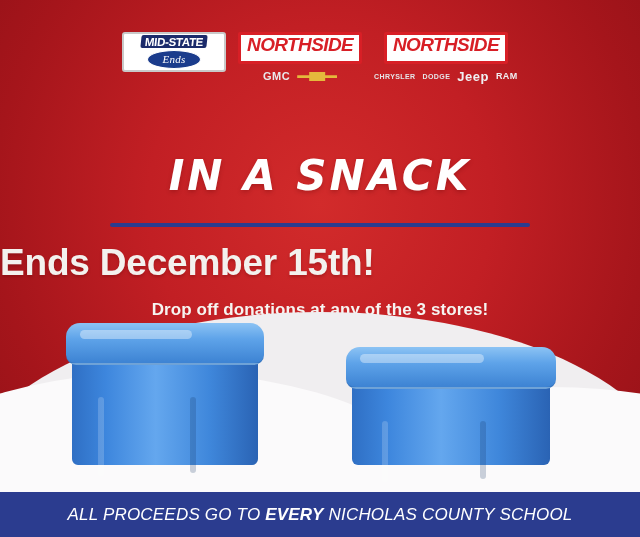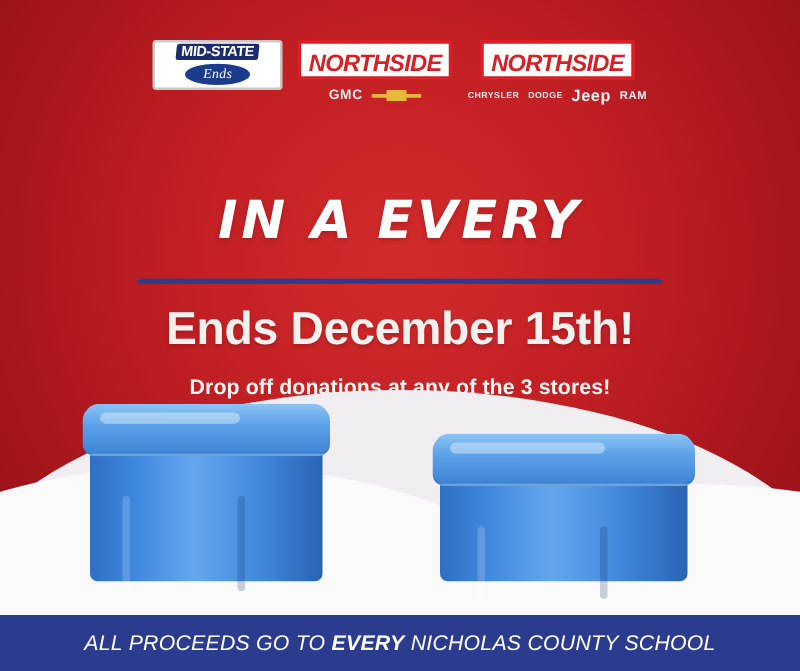--- a/index.html
+++ b/index.html
@@ -78,21 +78,21 @@
     line-height: 1;
   }
 
   .logo-northside {
     width: 124px;
     height: 32px;
     background: #ffffff;
     border: 3px solid #d81f26;
     border-radius: 2px;
     display: flex;
-    align-items: flex-end;
+    align-items: flex-start;
     justify-content: center;
     box-sizing: border-box;
   }
   .logo-northside span {
     color: #d81f26;
     font-size: 19px;
     font-weight: bold;
     font-style: italic;
     letter-spacing: -0.6px;
     line-height: 1;
@@ -188,21 +188,20 @@
     height: 4px;
     background: #2b3c8f;
     border-radius: 2px;
   }
 
   .enddate {
     position: absolute;
     top: 243px;
     left: 0;
     width: 100%;
-    text-align: center;
     color: #f3f1ee;
     font-size: 37px;
     font-weight: bold;
     letter-spacing: -0.2px;
     line-height: 1.1;
     text-shadow: 0 2px 3px rgba(80,0,0,0.25);
   }
   .dropoff {
     position: absolute;
     top: 300px;
@@ -362,21 +361,21 @@
       <div class="brand-row">
         <span class="brand-small">CHRYSLER</span>
         <span class="brand-small">DODGE</span>
         <span class="brand-jeep">Jeep</span>
         <span class="brand-ram">RAM</span>
       </div>
     </div>
 
   </div>
 
-  <div class="subhead">IN A EVERY</div>
+  <div class="subhead">IN A SNACK</div>
 
   <div class="divider"></div>
 
   <div class="enddate">Ends December 15th!</div>
   <div class="dropoff">Drop off donations at any of the 3 stores!</div>
 
   <div class="hill-back"></div>
   <div class="hill-front"></div>
   <div class="hill-right"></div>
 

